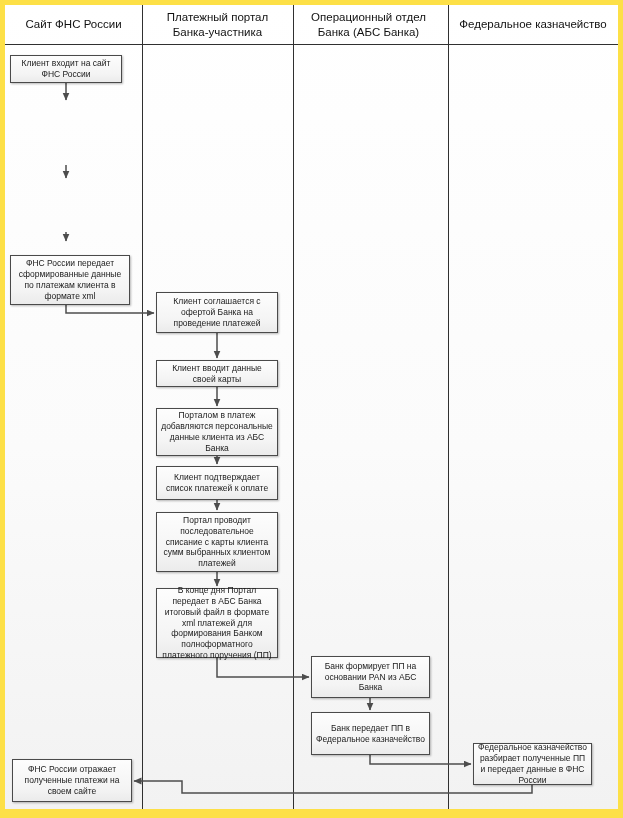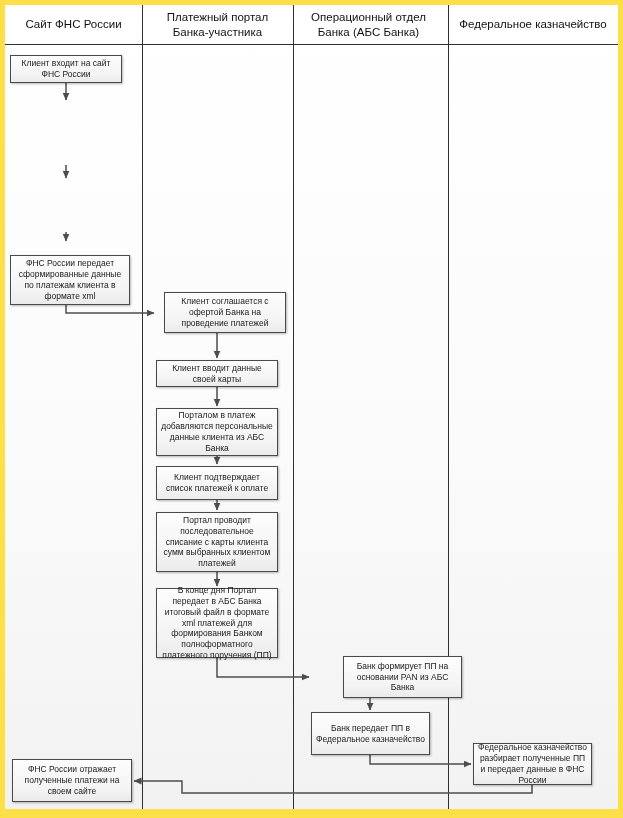--- a/index.html
+++ b/index.html
@@ -79,25 +79,25 @@
       <polyline points="370,698 370,710" marker-end="url(#arr)"></polyline>
       <polyline points="370,755 370,764 471,764" marker-end="url(#arr)"></polyline>
       <polyline points="532,785 532,793 182,793 182,781 134,781" marker-end="url(#arr)"></polyline>
     </g>
   </svg>
 
   <div class="node" style="left:10px;top:55px;width:112px;height:28px;">Клиент входит на сайт ФНС России</div>
   <div class="node" style="left:10px;top:243px;width:120px;height:50px;margin-top:12px;">ФНС России передает сформированные данные по платежам клиента в формате xml</div>
   <div class="node" style="left:12px;top:759px;width:120px;height:43px;">ФНС России отражает полученные платежи на своем сайте</div>
 
-  <div class="node" style="left:156px;top:292px;width:122px;height:41px;margin-left:8px;">Клиент соглашается с офертой Банка на проведение платежей</div>
+  <div class="node" style="left:156px;top:292px;width:122px;height:41px;">Клиент соглашается с офертой Банка на проведение платежей</div>
   <div class="node" style="left:156px;top:360px;width:122px;height:27px;">Клиент вводит данные своей карты</div>
   <div class="node" style="left:156px;top:408px;width:122px;height:48px;">Порталом в платеж добавляются персональные данные клиента из АБС Банка</div>
   <div class="node" style="left:156px;top:466px;width:122px;height:34px;">Клиент подтверждает список платежей к оплате</div>
   <div class="node" style="left:156px;top:512px;width:122px;height:60px;">Портал проводит последовательное списание с карты клиента сумм выбранных клиентом платежей</div>
   <div class="node" style="left:156px;top:588px;width:122px;height:70px;">В конце дня Портал передает в АБС Банка итоговый файл в формате xml платежей для формирования Банком полноформатного платежного поручения (ПП)</div>
 
-  <div class="node" style="left:311px;top:656px;width:119px;height:42px;margin-left:32px;">Банк формирует ПП на основании PAN из АБС Банка</div>
+  <div class="node" style="left:311px;top:656px;width:119px;height:42px;">Банк формирует ПП на основании PAN из АБС Банка</div>
   <div class="node" style="left:311px;top:712px;width:119px;height:43px;">Банк передает ПП в Федеральное казначейство</div>
 
   <div class="node" style="left:473px;top:743px;width:119px;height:42px;">Федеральное казначейство разбирает полученные ПП и передает данные в ФНС России</div>
 
 </div>
 
 </body></html>

